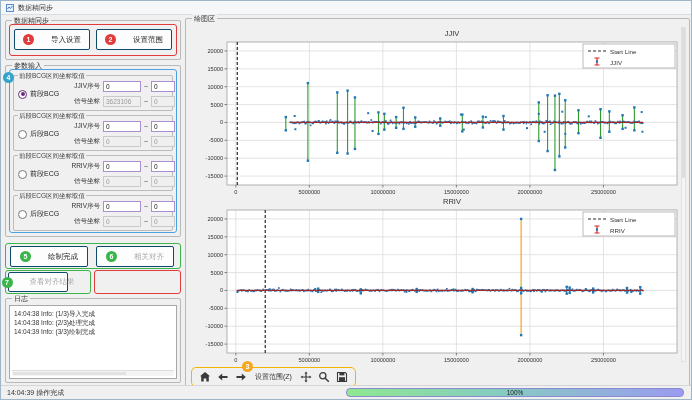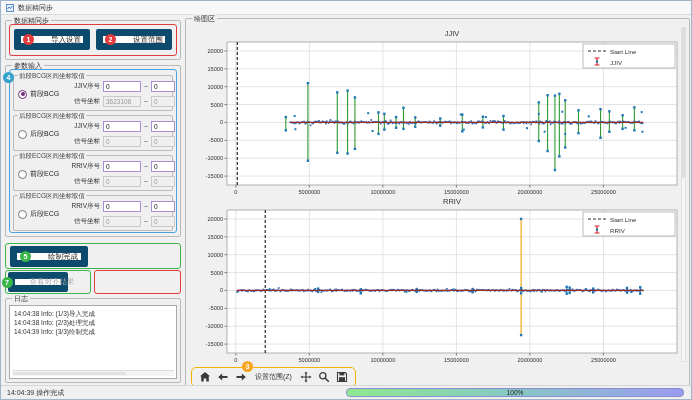--- a/index.html
+++ b/index.html
@@ -10,21 +10,21 @@
   .titlebar .ttl{font-size:7px;color:#333}
 
   .groupbox{position:absolute;border:1px solid #b9b9b9;border-radius:2px}
   .groupbox>.glabel{position:absolute;top:-5px;left:6px;background:#f0f0f0;padding:0 2px;font-size:7px;color:#333;line-height:9px;white-space:nowrap}
 
   .annobox{position:absolute;border-radius:3px}
   .bx-red{border:1.5px solid #e23b3b}
   .bx-blue{border:1.5px solid #4aa3e0}
   .bx-green{border:1.5px solid #3cb54a}
 
-  .btn{position:absolute;height:21px;background:#fdfdfd;border:7px solid #0c4a6e;border-radius:2px;display:flex;align-items:center;justify-content:center;gap:17px;font-size:7.5px;color:#222;cursor:default;white-space:nowrap}
+  .btn{position:absolute;height:21px;background:#fdfdfd;border:1px solid #0c4a6e;border-radius:2px;display:flex;align-items:center;justify-content:center;gap:17px;font-size:7.5px;color:#222;cursor:default;white-space:nowrap}
   .btn.disabled{color:#a8a8a8}
 
   .badge{width:11px;height:11px;border-radius:50%;color:#fff;font-size:7px;font-weight:bold;display:flex;align-items:center;justify-content:center;flex:0 0 auto;line-height:11px}
   .bdg-red{background:#e23b3b}.bdg-blue{background:#35a3cc}.bdg-green{background:#39b54a}.bdg-orange{background:#f5a623}
   .badge.abs{position:absolute;z-index:5}
 
   .psec{position:relative;border:1px solid #bcbcbc;border-radius:2px;margin:4px 2px;height:36px;background:#f0f0f0}
   .psec .plabel{position:absolute;top:-4px;left:4px;background:#f0f0f0;font-size:6.5px;color:#444;padding:0 1px;line-height:8px;white-space:nowrap}
   .radio-wrap{position:absolute;left:4px;top:13px;display:flex;align-items:center;gap:3px;font-size:7px;color:#222}
   .radio{width:9px;height:9px;border:1px solid #777;border-radius:50%;background:#fff;position:relative;flex:0 0 auto}
@@ -164,20 +164,24 @@
             </div>
           </div>
         </div>
     </div>
   </div>
 
   <div class="annobox bx-green" style="left:4px;top:242px;width:176px;height:26px"></div>
   <button class="btn" style="left:9px;top:245px;width:78px">
     <span class="badge bdg-green">5</span>
     <span>绘制完成</span>
+  </button>
+  <button class="btn disabled" style="left:95px;top:245px;width:78px">
+    <span class="badge bdg-green">6</span>
+    <span>相关对齐</span>
   </button>
 
   <div class="annobox bx-green" style="left:4px;top:269px;width:86px;height:24px"></div>
   <button class="btn disabled" style="left:7px;top:271px;width:60px;height:20px">
     <span class="badge bdg-green">7</span>
     <span>查看对齐结果</span>
   </button>
   <div class="annobox bx-red" style="left:93px;top:269px;width:87px;height:24px"></div>
 
   <div class="groupbox" style="left:4px;top:297px;width:176px;height:85px">

